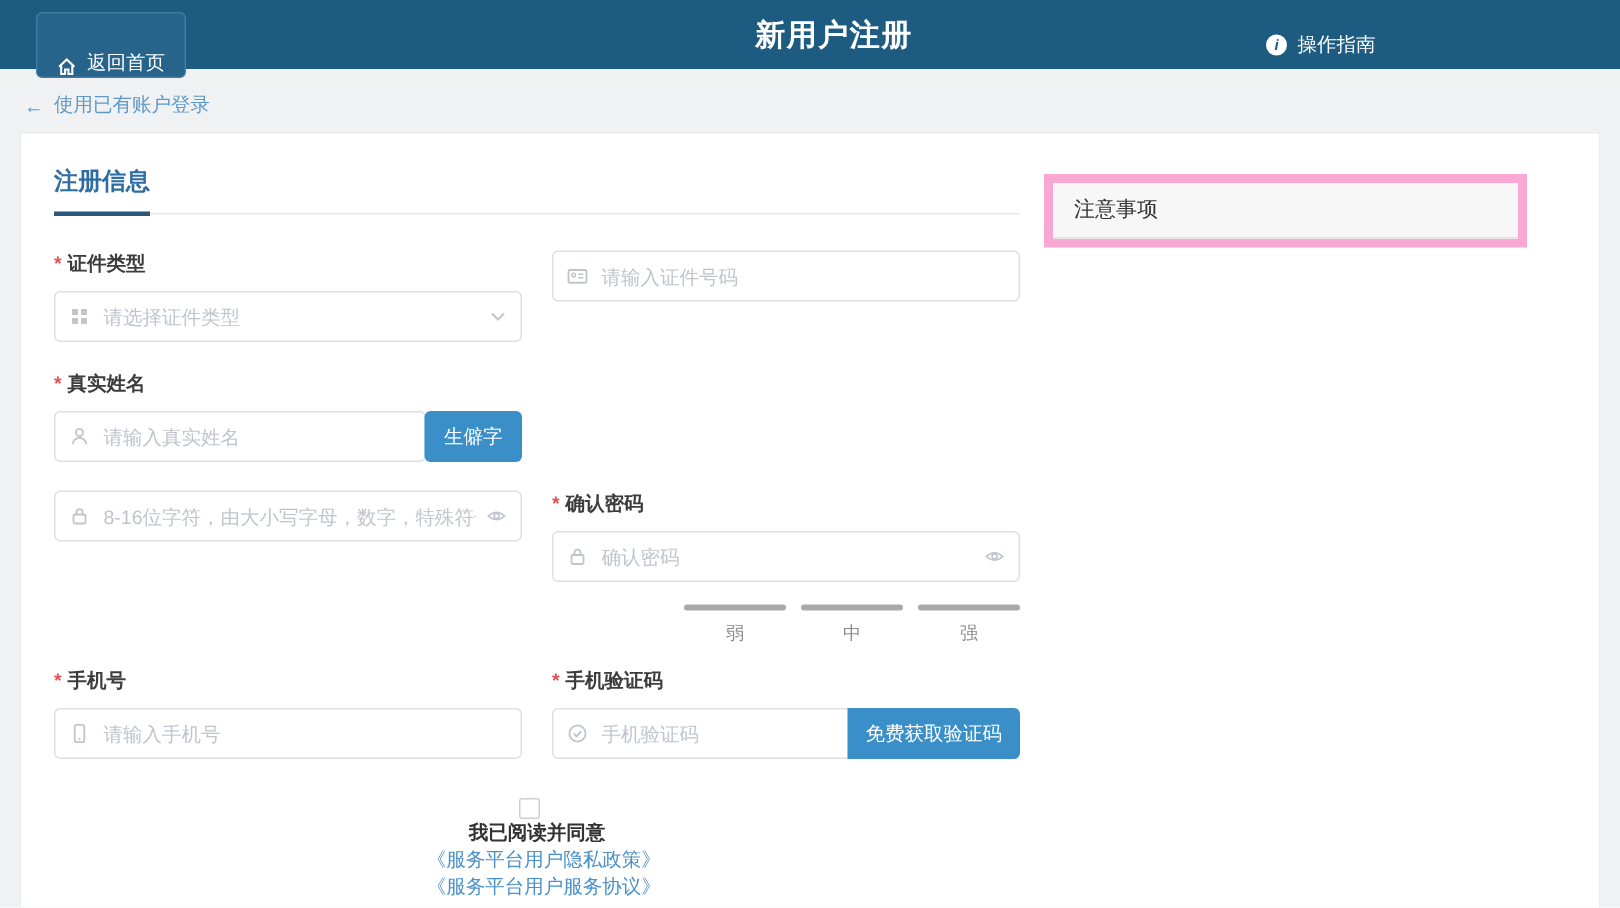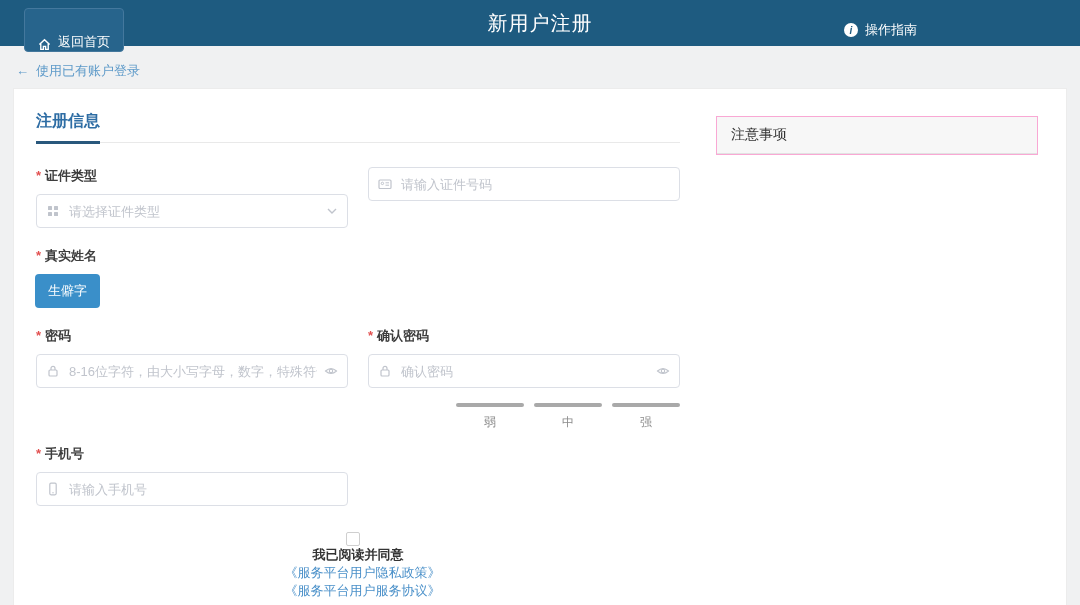--- a/index.html
+++ b/index.html
@@ -17,21 +17,21 @@
   }
   .back-home {
     position:absolute; left:24px; top:8px; height:44px;
     background:#27648c; border:1px solid #467fa0; border:1px solid #44789d;
     border-radius:4px; color:#fff; font-size:13px;
     display:flex; align-items:flex-end; gap:7px; padding:0 13px; cursor:pointer;
   }
   .home-ico { display:flex; }
   .page-title {
     position:absolute; left:50%; transform:translateX(-50%);
-    color:#fff; font-size:20px; font-weight:normal; margin:0; letter-spacing:1px;
+    color:#fff; font-size:20px; font-weight:bold; margin:16px; letter-spacing:1px;
   }
   .guide {
     position:absolute; right:163px; top:0; height:60px;
     display:flex; align-items:center; gap:7px;
     color:#fff; font-size:13px; cursor:pointer;
   }
   .info-ico {
     width:14px; height:14px; border-radius:50%; background:#fff;
     color:#1e5b80; font-size:10px; font-weight:bold; font-style:italic;
     display:flex; align-items:center; justify-content:center;
@@ -103,22 +103,22 @@
   .agree-link { color:#4a90c9; text-decoration:none; margin-left:9px; cursor:pointer; }
 
   .submit-wrap { text-align:center; margin-top:40px; }
   .submit-btn {
     width:136px; height:31px; background:#2e86c4; border:1px solid #2878b3;
     color:#fff; font-size:14px; border-radius:4px; letter-spacing:3px; cursor:pointer;
   }
 
   
   .notes {
-    position:absolute; top:27px; right:28px; width:322px;
-    background:#fff; border:1px solid #f9a8d4;
+    position:absolute; top:27px; right:48px; width:322px;
+    background:#fff; border:6px solid #f9a8d4;
   }
   .notes-header {
     background:#f7f7f7; border-bottom:1px solid #e2e2e2;
     padding:9px 14px; font-size:14px; color:#333;
   }
   .notes-body { padding:4px 14px 8px; }
   .notes-body p { font-size:14px; color:#333; line-height:1.5; margin:13px 0; }
   .help-link { color:#3a8fc9; text-decoration:underline; cursor:pointer; }
 
   svg.ic { display:block; }
@@ -196,31 +196,37 @@
           </div>
         </div>
       </div>
 
       <div class="form-row">
         <div class="col">
           <label class="f-label">
             <span class="req">*</span><span>真实姓名</span>
           </label>
           <div class="with-btn">
+            <div class="field">
+              <span class="f-icon">
+                <svg class="ic" width="14" height="14" viewBox="0 0 14 14">
+                    <circle cx="7" cy="4.3" r="2.4" fill="none" stroke="#c0c4cc" stroke-width="1.2"></circle>
+                    <path d="M2.5 12.2 a4.5 4.3 0 0 1 9 0" fill="none" stroke="#c0c4cc" stroke-width="1.2"></path>
+                  </svg>
+              </span>
+              <input type="text" placeholder="请输入真实姓名" style="">
+            </div>
             <button class="rare-btn">生僻字</button>
           </div>
         </div>
         <div class="col"></div>
       </div>
 
       <div class="form-row">
         <div class="col">
-          <label class="f-label">
-            <span class="req">*</span><span>密码</span>
-          </label>
           <div class="field">
             <span class="f-icon">
               <svg class="ic" width="14" height="14" viewBox="0 0 14 14">
                   <rect x="3" y="6" width="8" height="6" rx="1" fill="none" stroke="#c0c4cc" stroke-width="1.2"></rect>
                   <path d="M5 6 V4.4 a2 2 0 0 1 4 0 V6" fill="none" stroke="#c0c4cc" stroke-width="1.2"></path>
                 </svg>
             </span>
             <input type="password" placeholder="8-16位字符，由大小写字母，数字，特殊符号组成" style="">
             <span class="r-icon">
               <svg class="ic" width="14" height="14" viewBox="0 0 14 14">
@@ -278,20 +284,37 @@
             <span class="req">*</span><span>手机号</span>
           </label>
           <div class="field">
             <span class="f-icon">
               <svg class="ic" width="14" height="14" viewBox="0 0 14 14">
                   <rect x="3.8" y="1.2" width="6.4" height="11.6" rx="1.2" fill="none" stroke="#c0c4cc" stroke-width="1.2"></rect>
                   <circle cx="7" cy="10.7" r="0.7" fill="#c0c4cc"></circle>
                 </svg>
             </span>
             <input type="text" placeholder="请输入手机号" style="">
+          </div>
+        </div>
+        <div class="col">
+          <label class="f-label">
+            <span class="req">*</span><span>手机验证码</span>
+          </label>
+          <div class="with-btn">
+            <div class="field">
+              <span class="f-icon">
+                <svg class="ic" width="14" height="14" viewBox="0 0 14 14">
+                    <circle cx="7" cy="7" r="5.4" fill="none" stroke="#c0c4cc" stroke-width="1.2"></circle>
+                    <path d="M4.5 7 L6.4 8.9 L9.6 5.4" fill="none" stroke="#c0c4cc" stroke-width="1.2"></path>
+                  </svg>
+              </span>
+              <input type="text" placeholder="手机验证码" style="">
+            </div>
+            <button class="code-btn">免费获取验证码</button>
           </div>
         </div>
       </div>
 
       <div class="agree-row">
         <span class="checkbox"></span>
         <span class="agree-label">我已阅读并同意</span>
         <a class="agree-link">《服务平台用户隐私政策》</a>
         <a class="agree-link">《服务平台用户服务协议》</a>
       </div>

